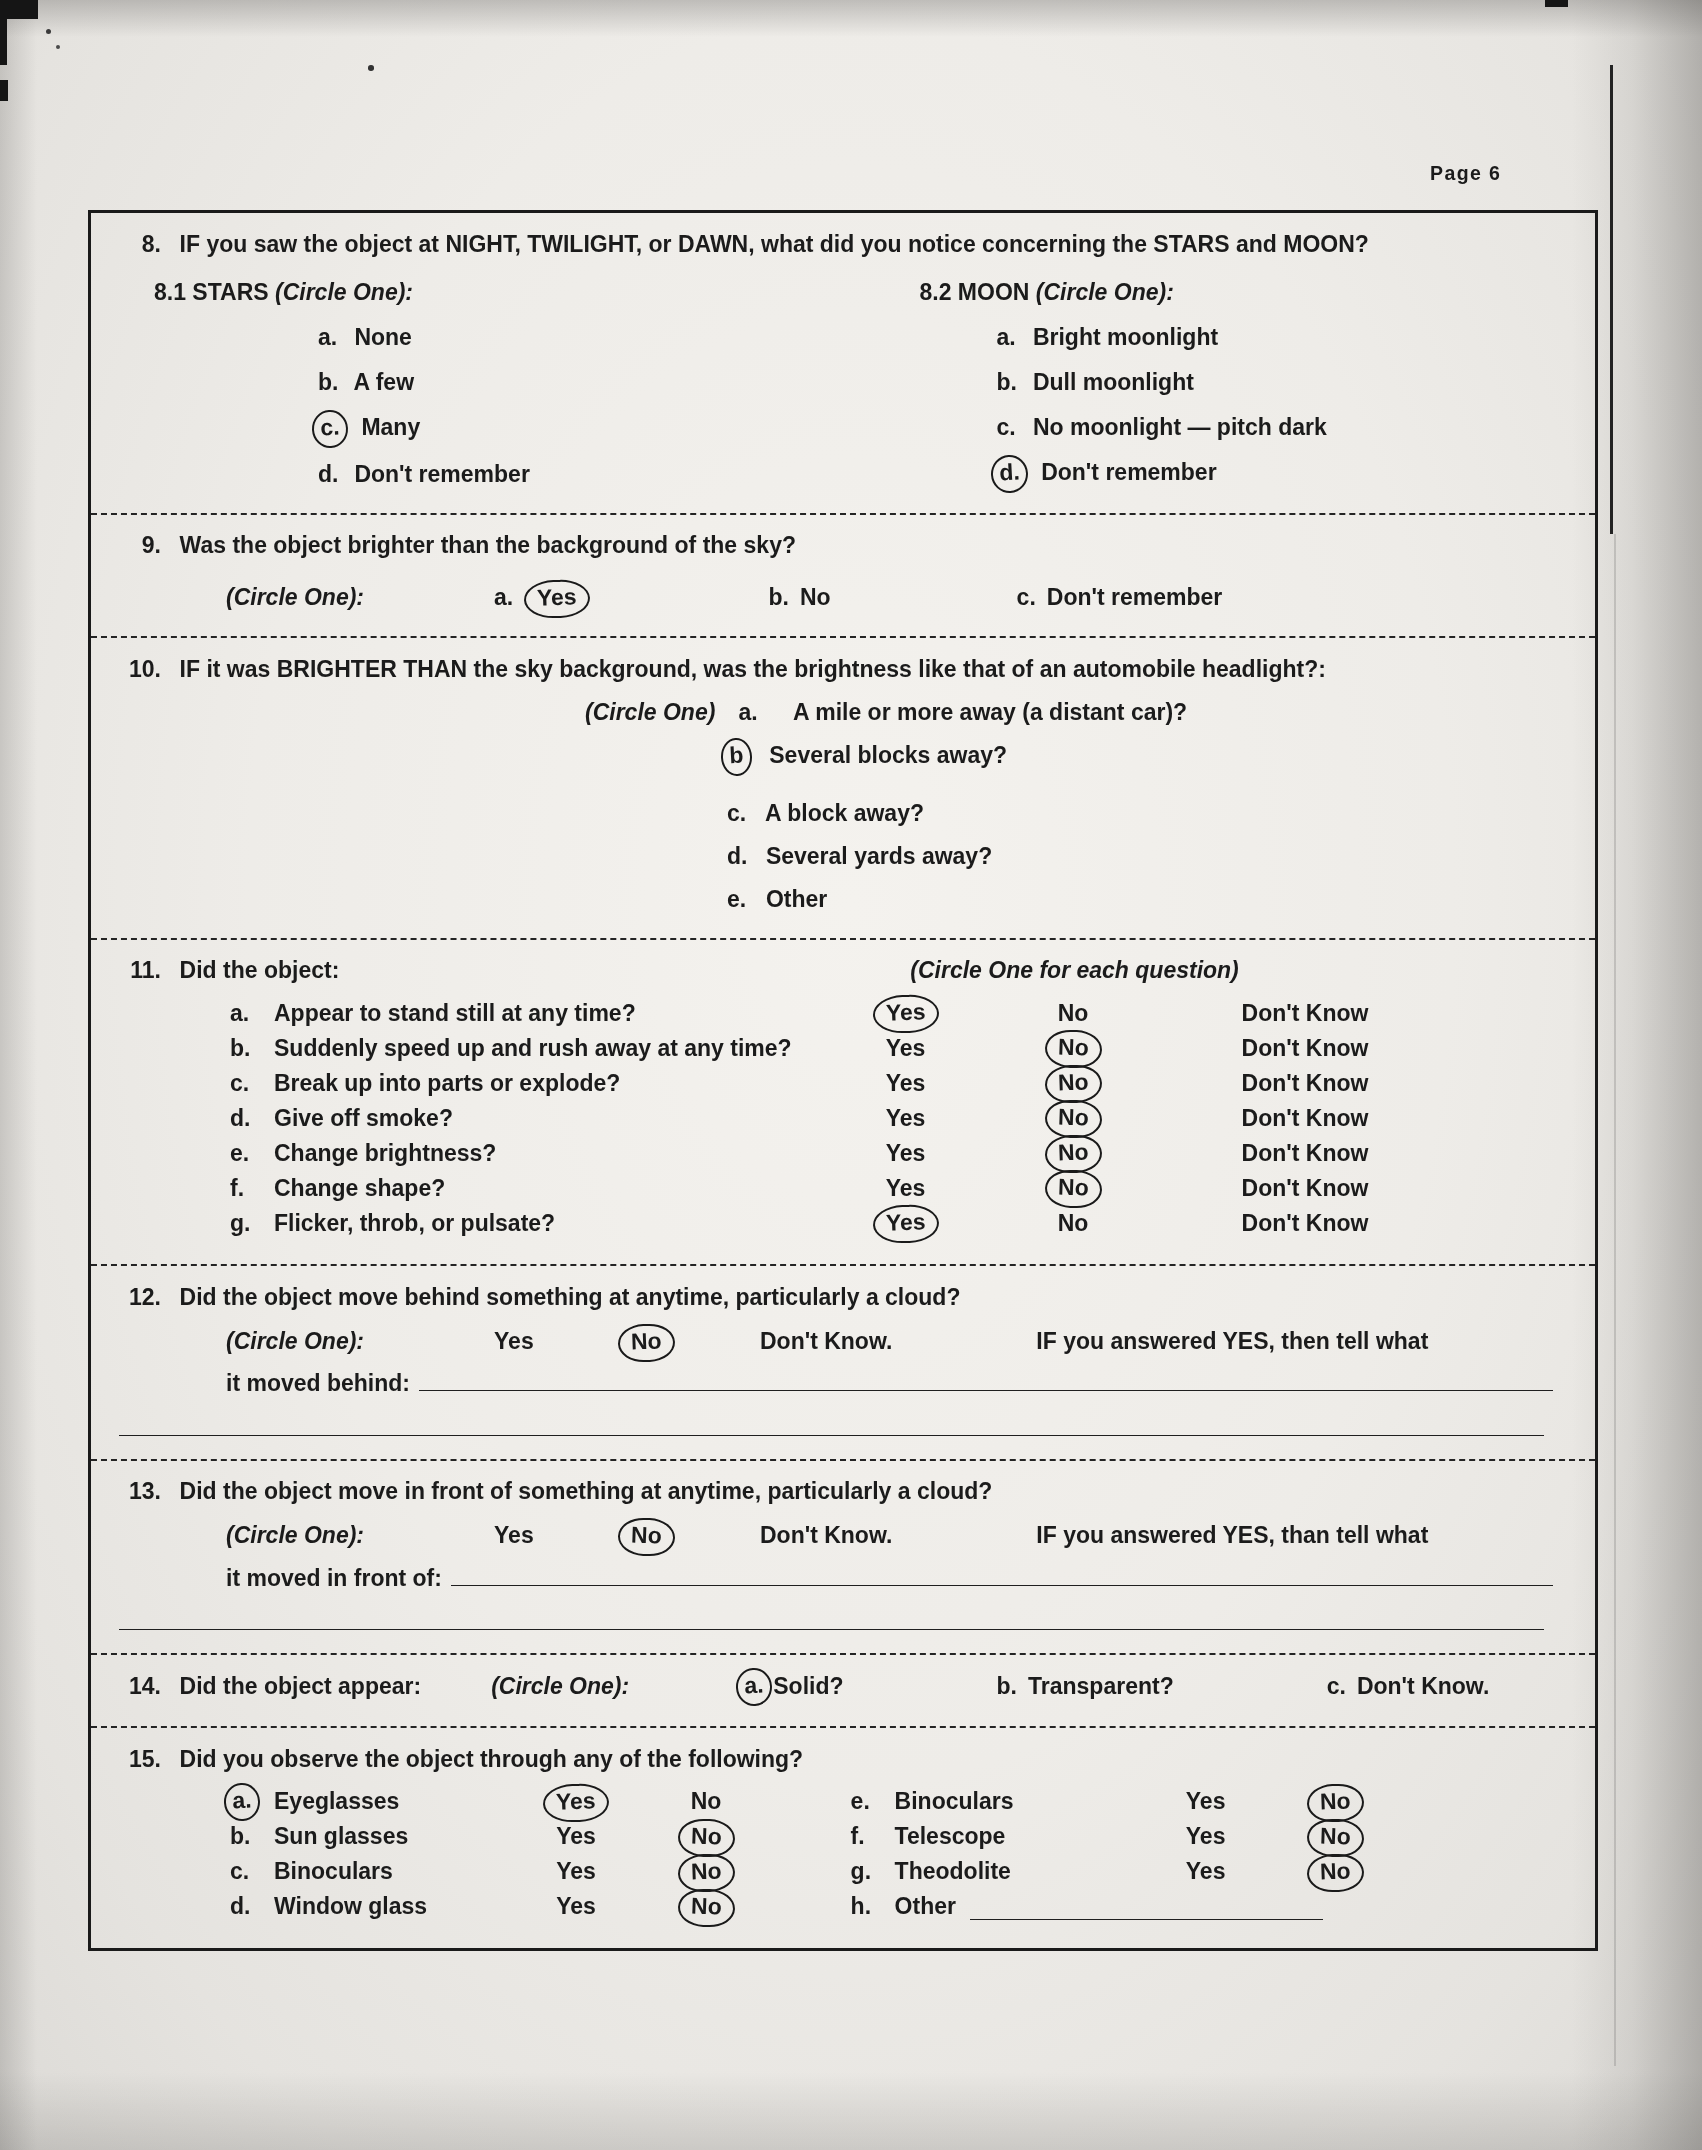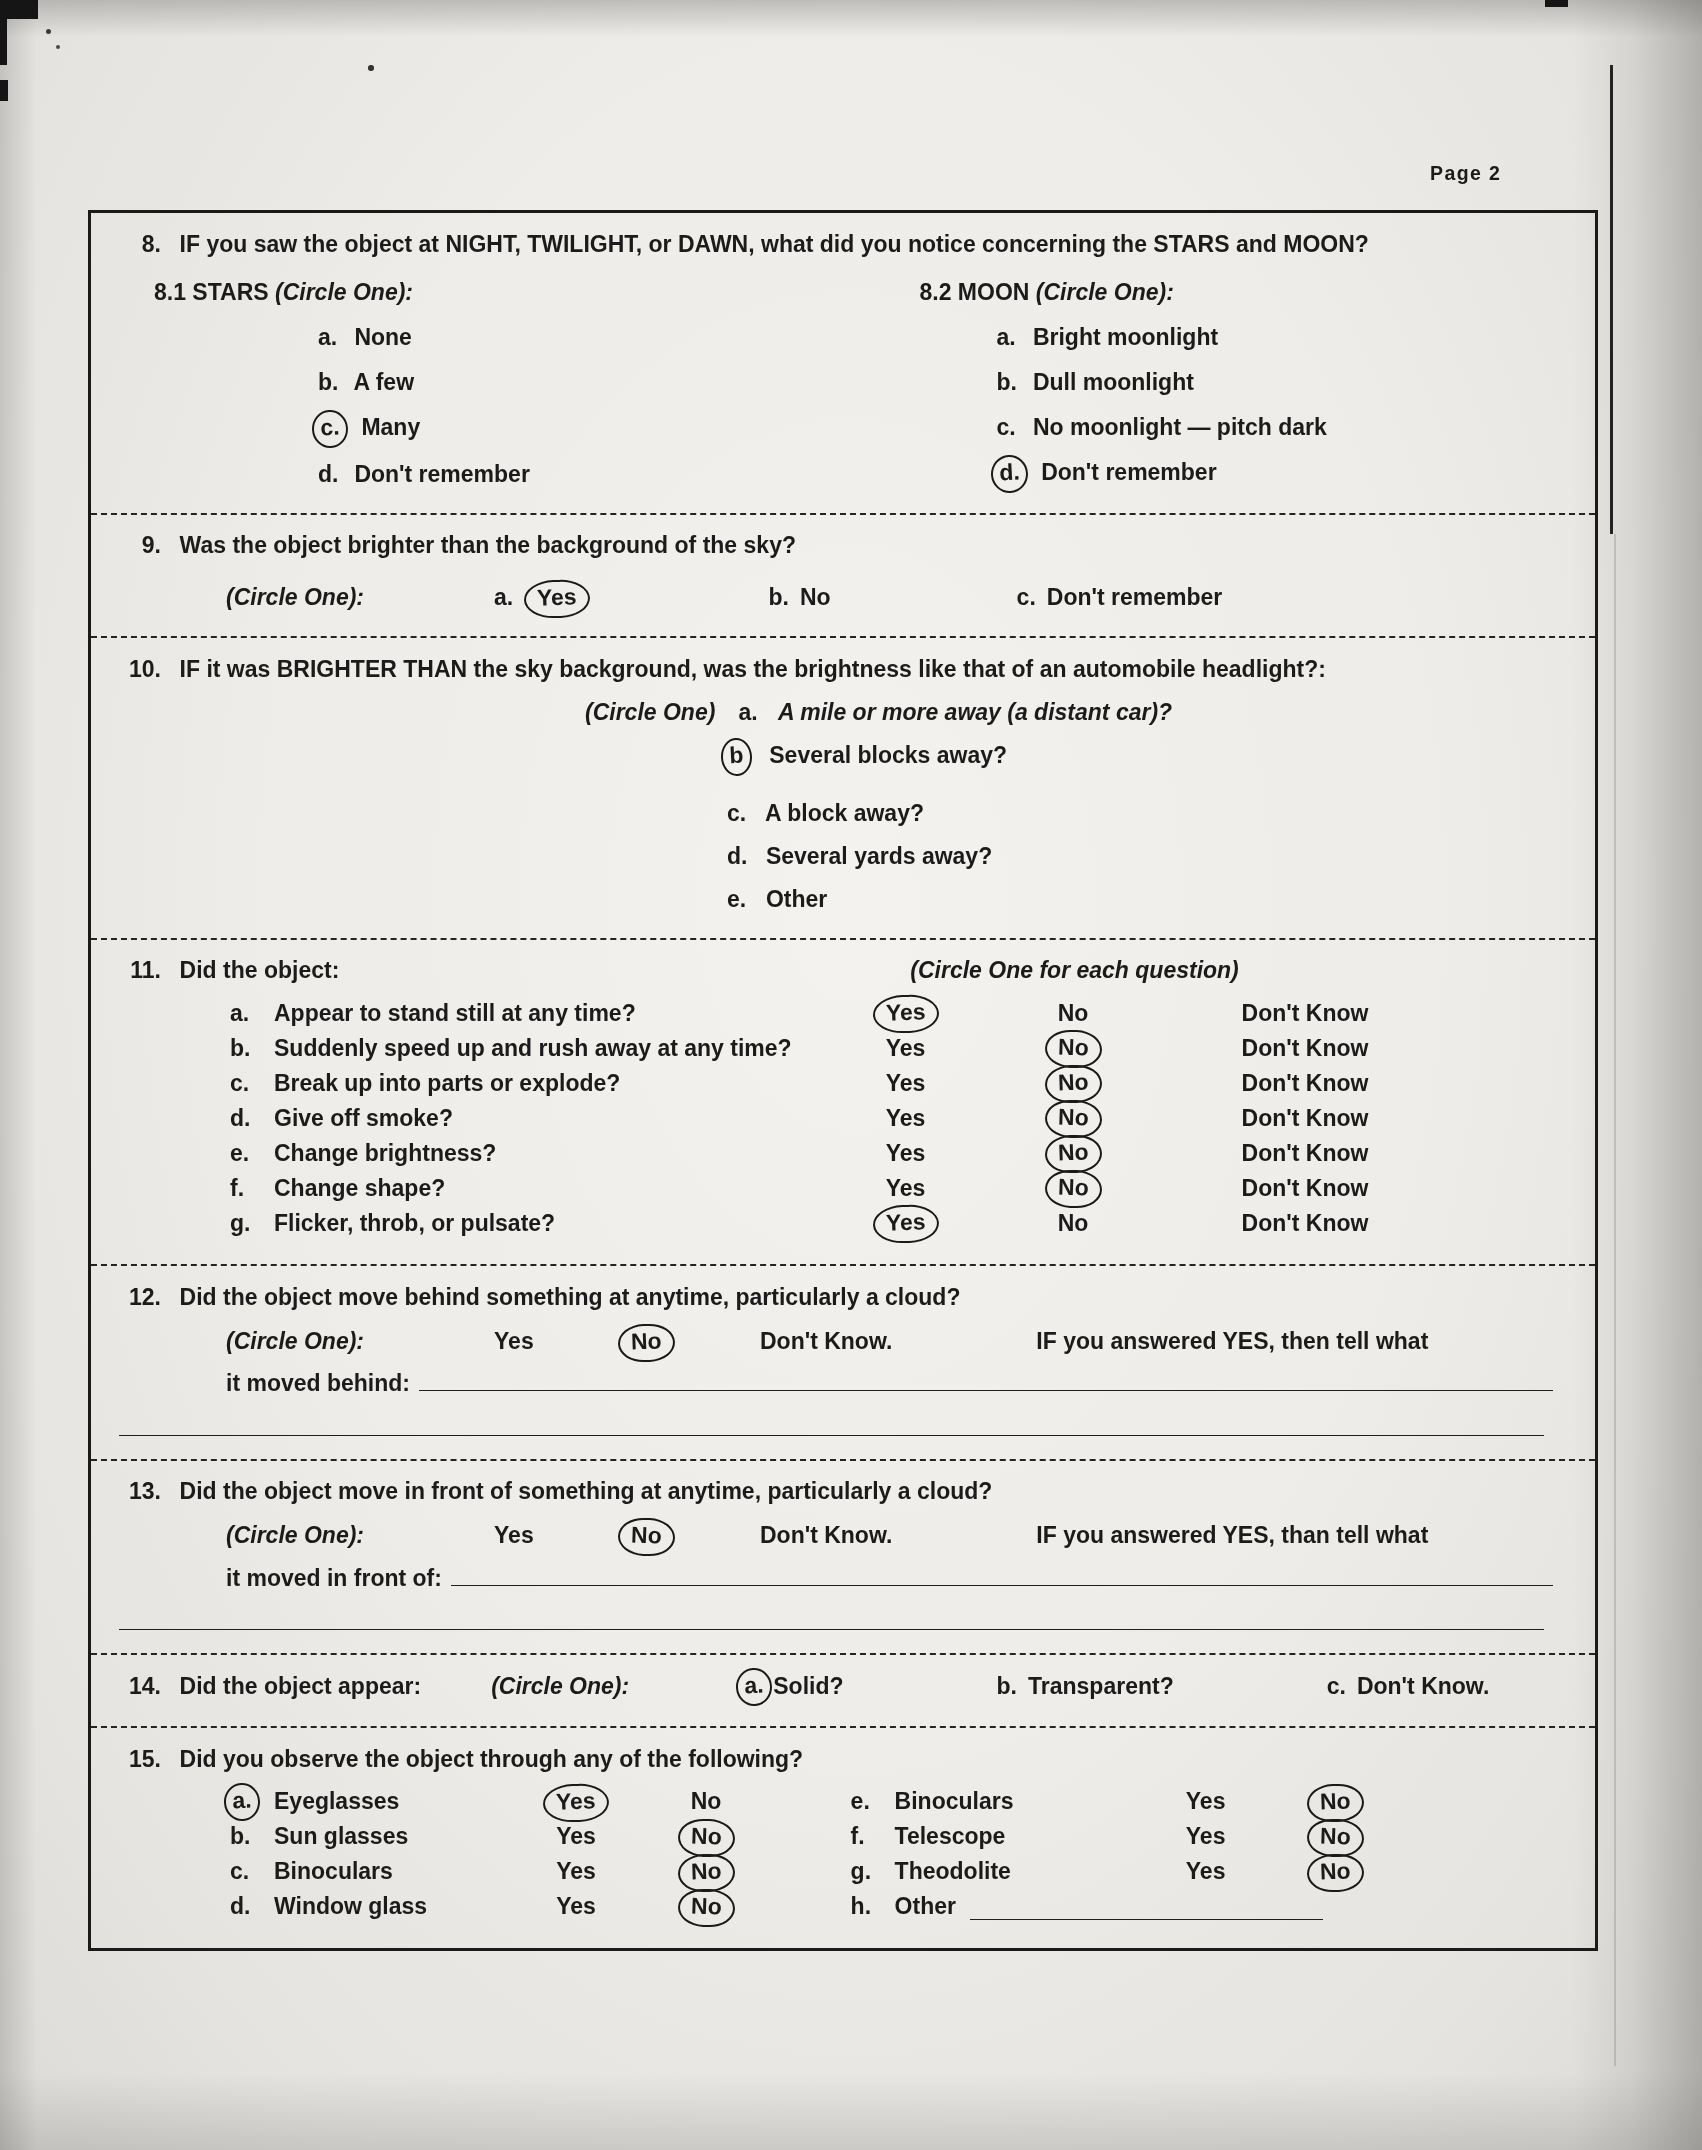--- a/index.html
+++ b/index.html
@@ -84,21 +84,21 @@
   <div class="art a-tl1"></div>
   <div class="art a-tl2"></div>
   <div class="art a-edge"></div>
   <div class="art a-dot1"></div>
   <div class="art a-dot2"></div>
   <div class="art a-dot3"></div>
   <div class="art a-tr"></div>
   <div class="art a-vline"></div>
   <div class="art a-vline2"></div>
 
-  <div class="page-label">Page 2</div>
+  <div class="page-label">Page 6</div>
 
   <div class="form-box">
 
     <section class="section">
       <div class="qrow">
         <span class="qnum">8.</span>
         <span class="qtext">IF you saw the object at NIGHT, TWILIGHT, or DAWN, what did you notice concerning the STARS and MOON?</span>
       </div>
       <div class="q8-cols">
         <div class="q8-col q8-left">
@@ -165,21 +165,21 @@
     </section>
 
     <section class="section">
       <div class="qrow">
         <span class="qnum">10.</span>
         <span class="qtext">IF it was BRIGHTER THAN the sky background, was the brightness like that of an automobile headlight?:</span>
       </div>
       <div class="q10-line nowrap">
         <span class="it">(Circle One)</span>
         <span style="margin-left:16.7px;">a.</span>
-        <span style="margin-left:14px;font-style:italic;">A mile or more away (a distant car)?</span>
+        <span style="margin-left:29px;">A mile or more away (a distant car)?</span>
       </div>
       <div class="q10-sub nowrap">
         <span class="circL"><span>b</span></span>
         <span style="margin-left:16px;">Several blocks away?</span>
       </div>
       <div class="q10-sub q10-gap nowrap">
         <span class="q10-letter">c.</span>
         <span>A block away?</span>
       </div>
       <div class="q10-sub nowrap">

